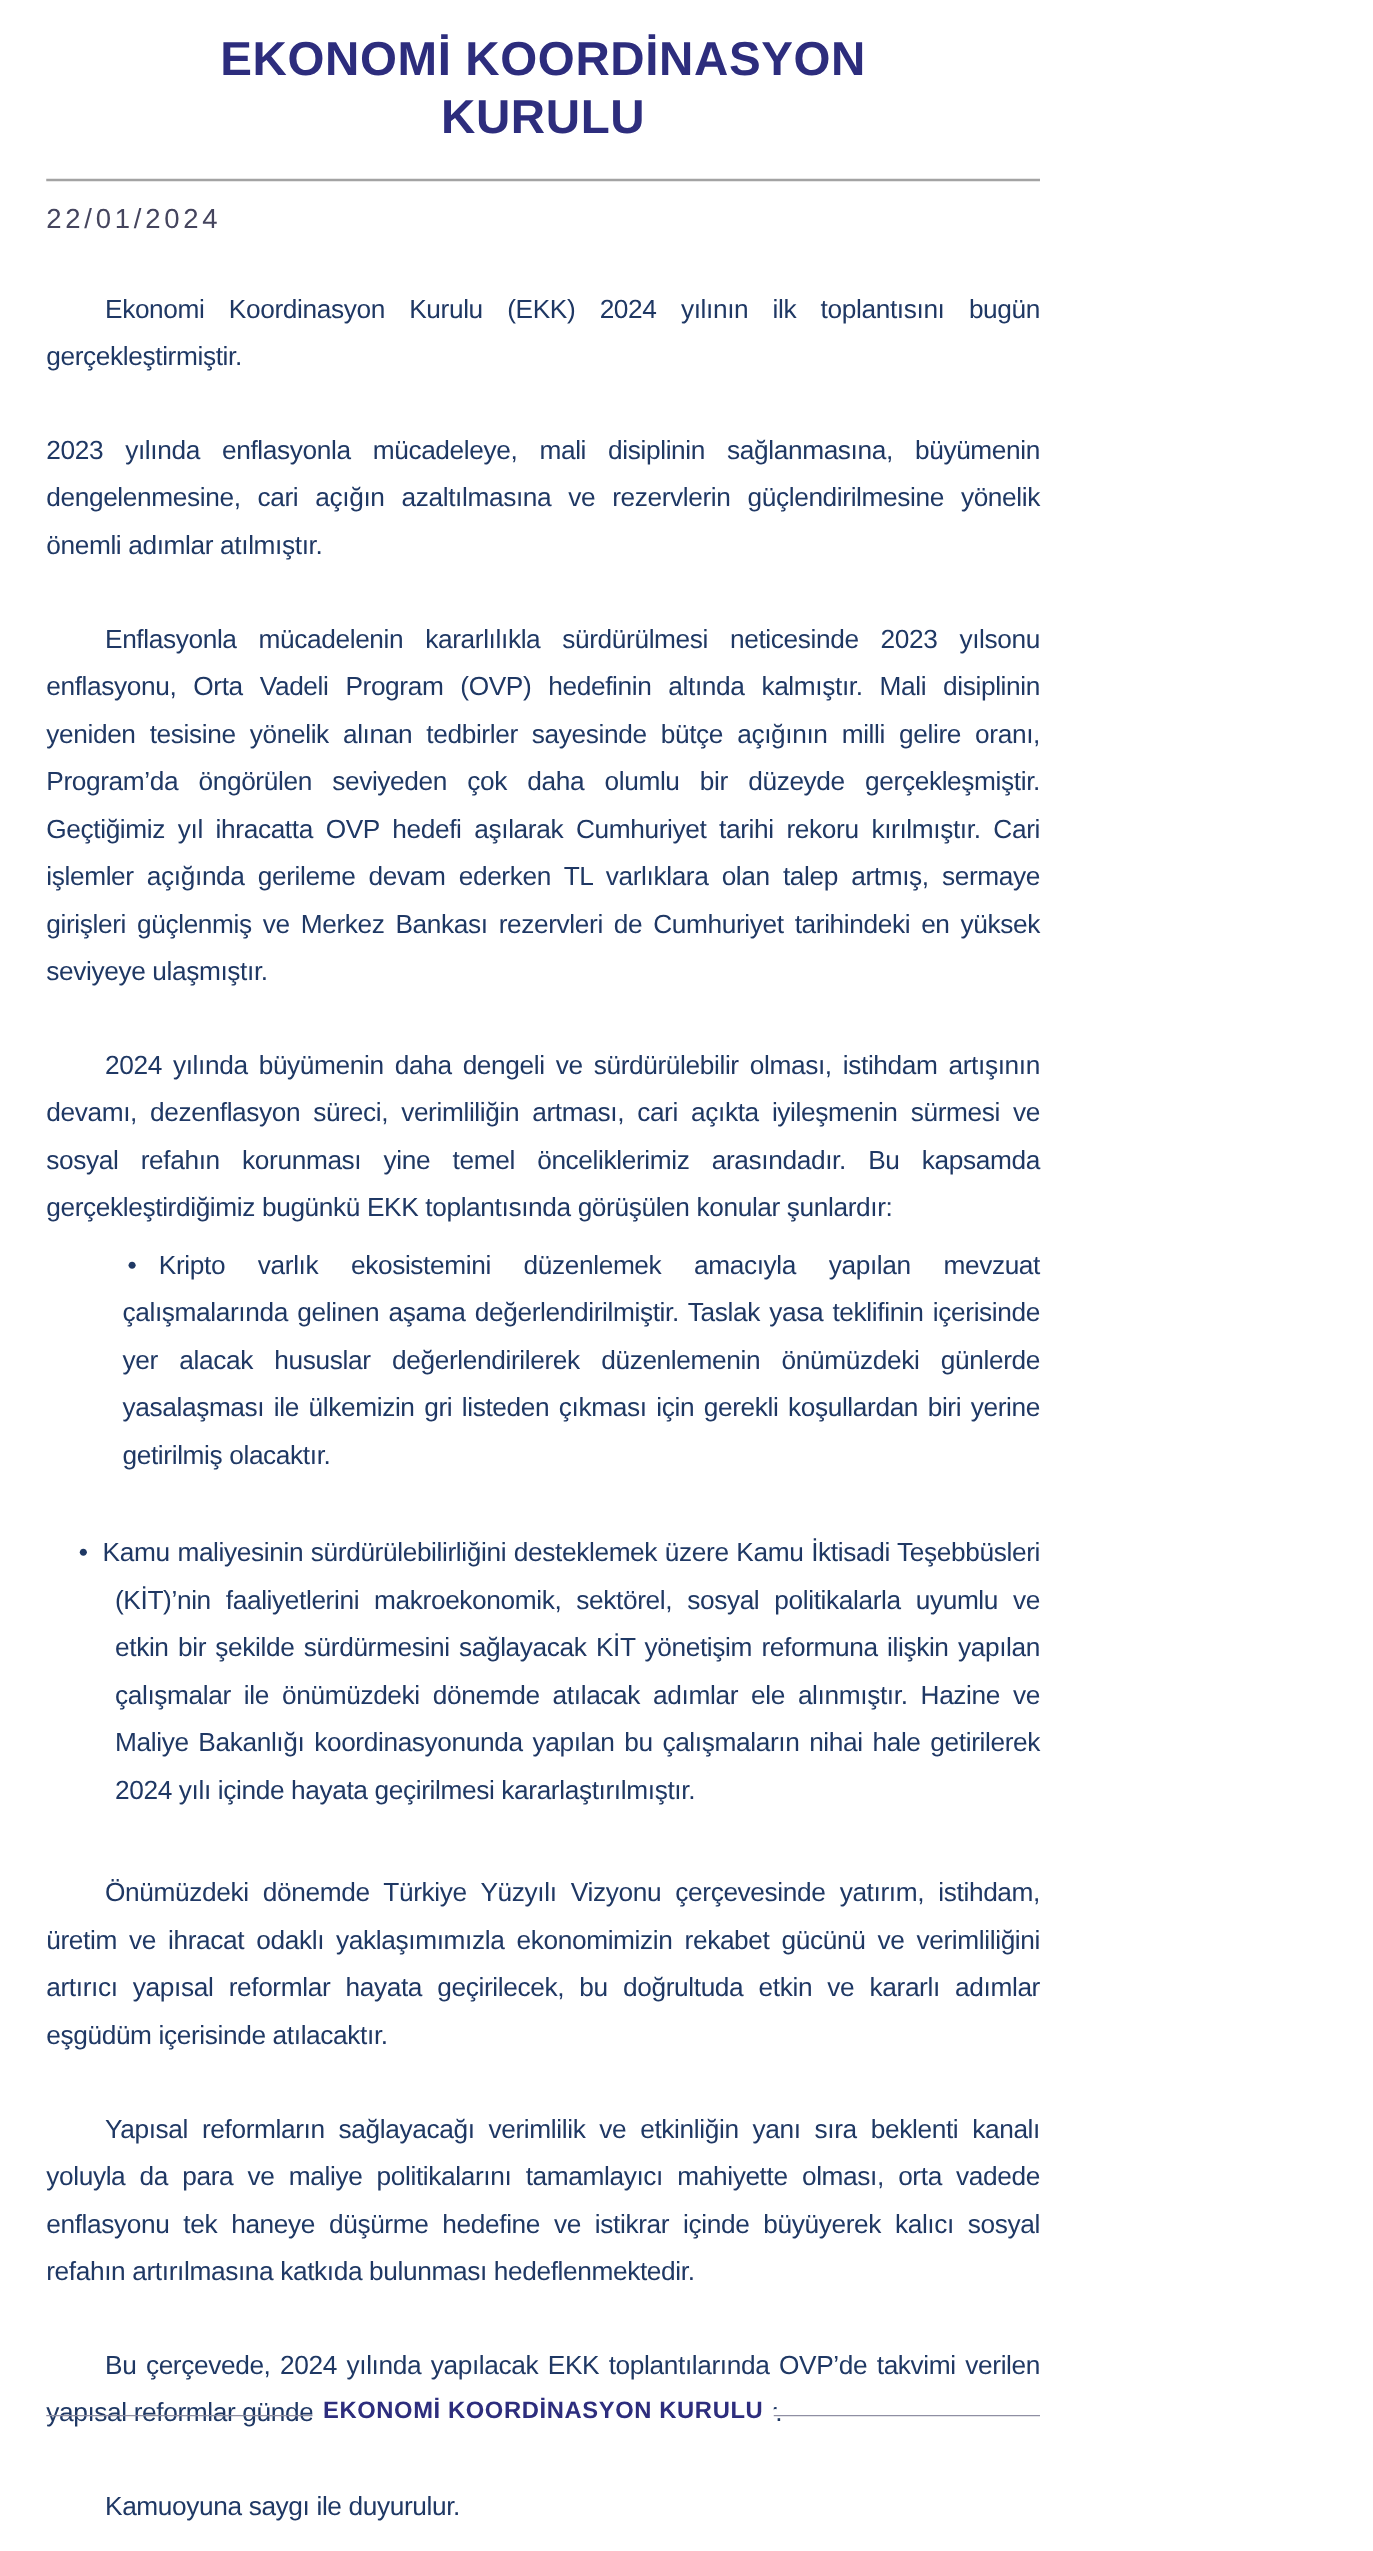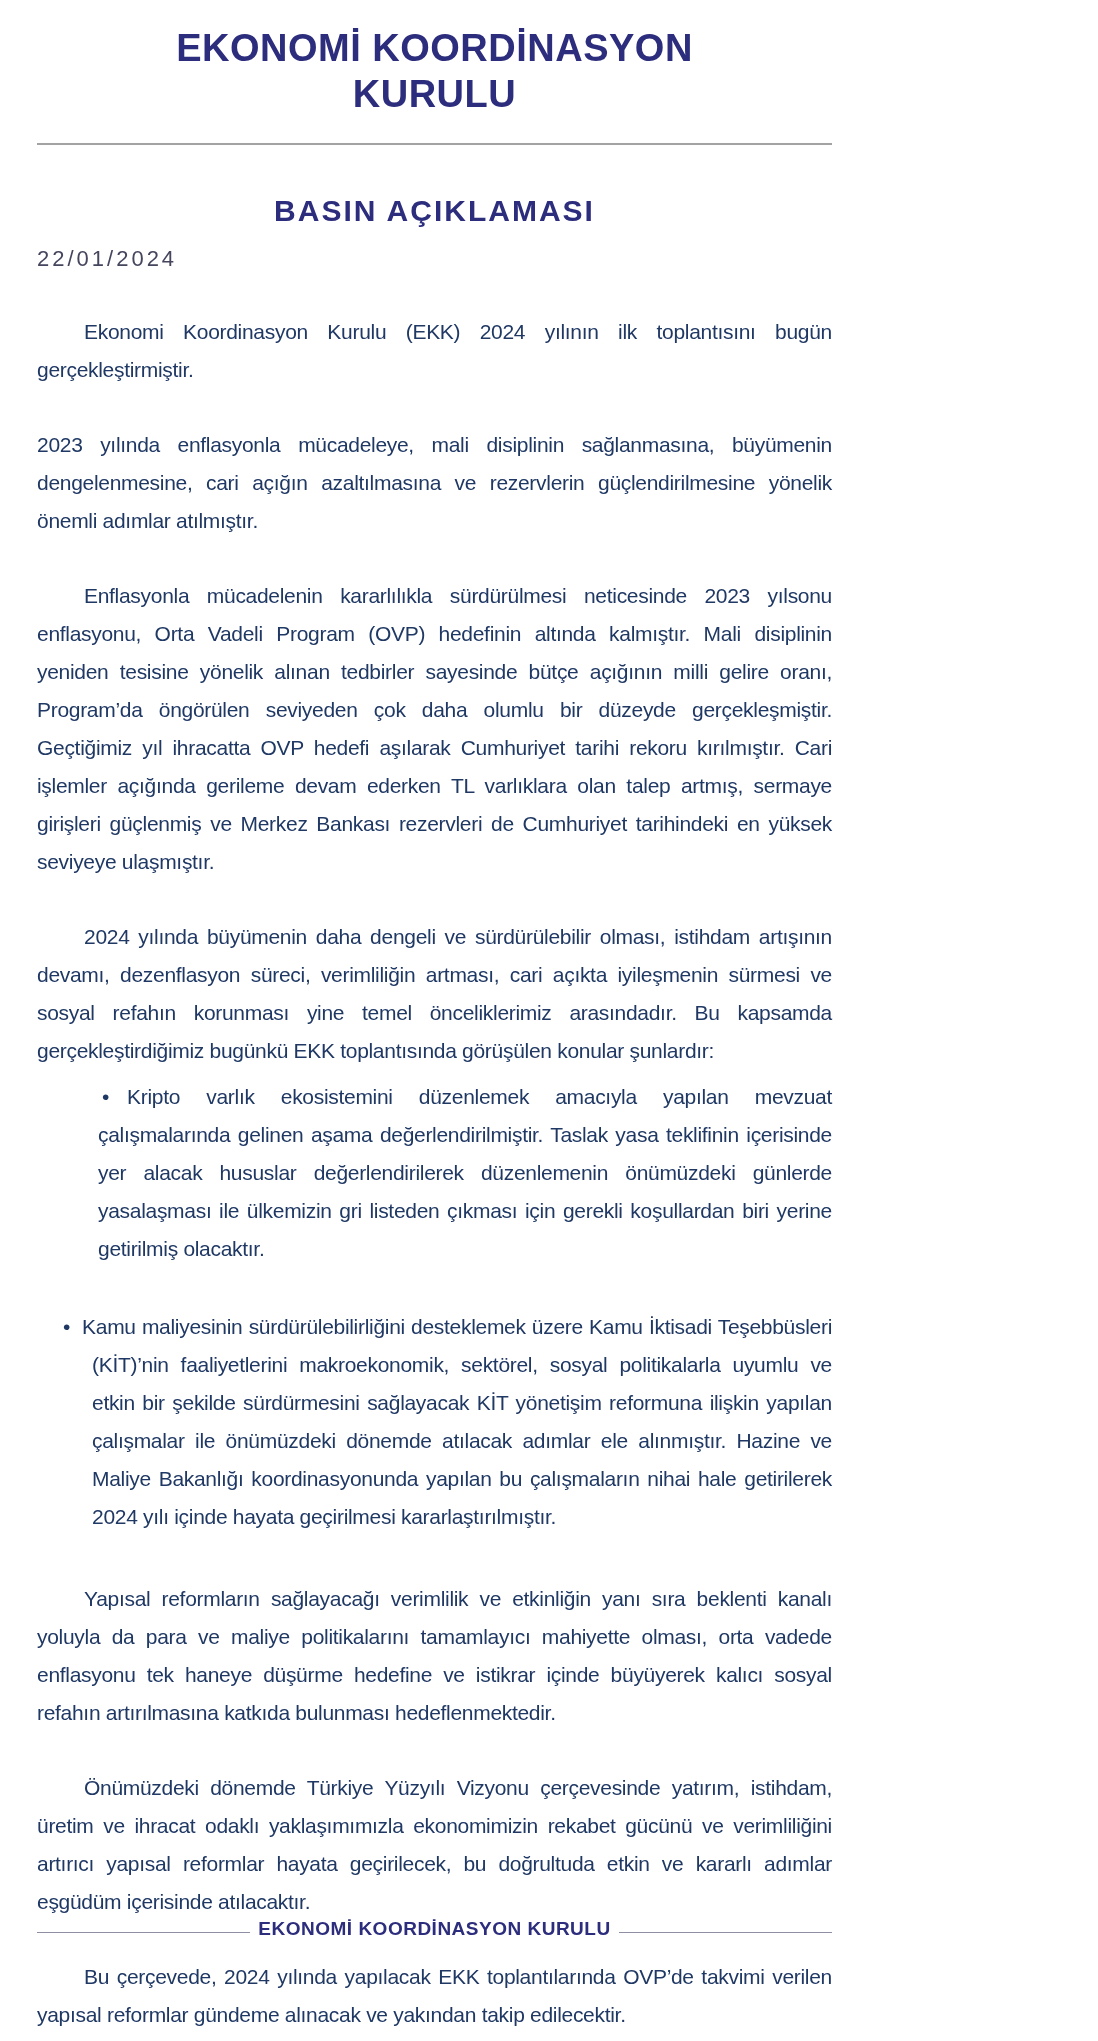--- a/index.html
+++ b/index.html
@@ -115,34 +115,33 @@
   <header>
     <h1 class="org-title">
       <span class="line">EKONOMİ KOORDİNASYON</span>
       <span class="line">KURULU</span>
     </h1>
   </header>
 
   <div class="header-rule"></div>
 
   <main>
-    <h2 class="pr-heading">BASIN AÇIKLAMASI</h2>
     <div class="pr-date">22/01/2024</div>
 
     <p class="para indent first">Ekonomi Koordinasyon Kurulu (EKK) 2024 yılının ilk toplantısını bugün gerçekleştirmiştir.</p>
     <p class="para">2023 yılında enflasyonla mücadeleye, mali disiplinin sağlanmasına, büyümenin dengelenmesine, cari açığın azaltılmasına ve rezervlerin güçlendirilmesine yönelik önemli adımlar atılmıştır.</p>
     <p class="para indent">Enflasyonla mücadelenin kararlılıkla sürdürülmesi neticesinde 2023 yılsonu enflasyonu, Orta Vadeli Program (OVP) hedefinin altında kalmıştır. Mali disiplinin yeniden tesisine yönelik alınan tedbirler sayesinde bütçe açığının milli gelire oranı, Program’da öngörülen seviyeden çok daha olumlu bir düzeyde gerçekleşmiştir. Geçtiğimiz yıl ihracatta OVP hedefi aşılarak Cumhuriyet tarihi rekoru kırılmıştır. Cari işlemler açığında gerileme devam ederken TL varlıklara olan talep artmış, sermaye girişleri güçlenmiş ve Merkez Bankası rezervleri de Cumhuriyet tarihindeki en yüksek seviyeye ulaşmıştır.</p>
     <p class="para indent pre-bullets">2024 yılında büyümenin daha dengeli ve sürdürülebilir olması, istihdam artışının devamı, dezenflasyon süreci, verimliliğin artması, cari açıkta iyileşmenin sürmesi ve sosyal refahın korunması yine temel önceliklerimiz arasındadır. Bu kapsamda gerçekleştirdiğimiz bugünkü EKK toplantısında görüşülen konular şunlardır:</p>
 
     <div class="bullet bullet1"><span class="marker">•</span><span>Kripto varlık ekosistemini düzenlemek amacıyla yapılan mevzuat çalışmalarında gelinen aşama değerlendirilmiştir. Taslak yasa teklifinin içerisinde yer alacak hususlar değerlendirilerek düzenlemenin önümüzdeki günlerde yasalaşması ile ülkemizin gri listeden çıkması için gerekli koşullardan biri yerine getirilmiş olacaktır.</span></div>
 
     <div class="bullet bullet2"><span class="marker">•</span><span>Kamu maliyesinin sürdürülebilirliğini desteklemek üzere Kamu İktisadi Teşebbüsleri (KİT)’nin faaliyetlerini makroekonomik, sektörel, sosyal politikalarla uyumlu ve etkin bir şekilde sürdürmesini sağlayacak KİT yönetişim reformuna ilişkin yapılan çalışmalar ile önümüzdeki dönemde atılacak adımlar ele alınmıştır. Hazine ve Maliye Bakanlığı koordinasyonunda yapılan bu çalışmaların nihai hale getirilerek 2024 yılı içinde hayata geçirilmesi kararlaştırılmıştır.</span></div>
 
+    <p class="para indent">Önümüzdeki dönemde Türkiye Yüzyılı Vizyonu çerçevesinde yatırım, istihdam, üretim ve ihracat odaklı yaklaşımımızla ekonomimizin rekabet gücünü ve verimliliğini artırıcı yapısal reformlar hayata geçirilecek, bu doğrultuda etkin ve kararlı adımlar eşgüdüm içerisinde atılacaktır.</p>
     <p class="para indent">Yapısal reformların sağlayacağı verimlilik ve etkinliğin yanı sıra beklenti kanalı yoluyla da para ve maliye politikalarını tamamlayıcı mahiyette olması, orta vadede enflasyonu tek haneye düşürme hedefine ve istikrar içinde büyüyerek kalıcı sosyal refahın artırılmasına katkıda bulunması hedeflenmektedir.</p>
-    <p class="para indent">Önümüzdeki dönemde Türkiye Yüzyılı Vizyonu çerçevesinde yatırım, istihdam, üretim ve ihracat odaklı yaklaşımımızla ekonomimizin rekabet gücünü ve verimliliğini artırıcı yapısal reformlar hayata geçirilecek, bu doğrultuda etkin ve kararlı adımlar eşgüdüm içerisinde atılacaktır.</p>
     <p class="para indent">Bu çerçevede, 2024 yılında yapılacak EKK toplantılarında OVP’de takvimi verilen yapısal reformlar gündeme alınacak ve yakından takip edilecektir.</p>
     <p class="para indent last">Kamuoyuna saygı ile duyurulur.</p>
   </main>
 
   <footer class="doc-footer">
     <div class="footer-rule"></div>
     <span class="footer-text">EKONOMİ KOORDİNASYON KURULU</span>
   </footer>
 
 </div>

